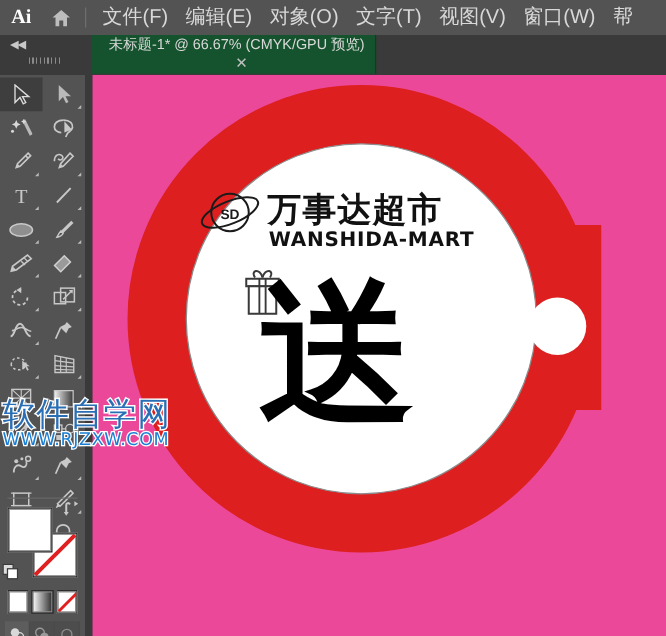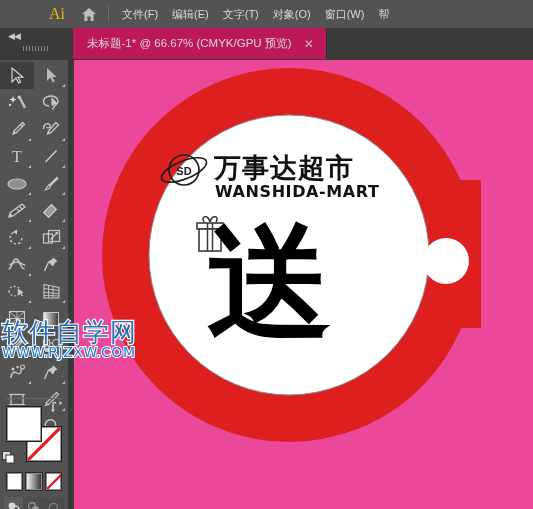--- a/index.html
+++ b/index.html
@@ -19,34 +19,33 @@
   .menubar {
     position: absolute; left: 0; top: 0;
     width: 533px; height: 28px;
     background: #535353;
     display: flex; align-items: center;
     overflow: hidden;
   }
   .ai-logo {
     width: 34px; height: 28px;
     display: flex; align-items: center; justify-content: center;
-    color: #eab308; font-size: 16px; font-weight: normal;
+    color: #ffffff; font-size: 16px; font-weight: bold;
     font-family: "Liberation Serif", serif;
     letter-spacing: 0px;
-    padding-left: 40px;
   }
   .home-icon {
     width: 30px; height: 28px;
     display: flex; align-items: center; justify-content: center;
   }
   .menu-divider {
     width: 1px; height: 16px; background: #6e6e6e; margin: 0 6px 0 4px;
   }
   .menu-item {
-    color: #d8d8d8; font-size: 11px;
+    color: #d8d8d8; font-size: 16px;
     padding: 0 7px; line-height: 28px;
     white-space: nowrap;
   }
 
   
   .tabbar {
     position: absolute; left: 0; top: 28px;
     width: 533px; height: 32px;
     background: #3a3a3a;
   }
@@ -63,24 +62,25 @@
     display: flex; align-items: center; justify-content: center;
   }
   .grip-dots {
     width: 26px; height: 5px;
     background: repeating-linear-gradient(to right,
       #8a8a8a 0px, #8a8a8a 1px, transparent 1px, transparent 3px);
   }
   .doc-tab {
     position: absolute; left: 73px; top: 0px;
     height: 31px;
-    background: #be185d;
+    background: #14532d;
     border-right: 1px solid #2c2c2c;
     display: flex; align-items: center;
     padding: 0 8px 0 14px;
+    flex-direction: column;
   }
   .doc-tab-title {
     color: #d8d8d8; font-size: 11.5px; white-space: nowrap;
   }
   .doc-tab-close {
     color: #c0c0c0; font-size: 12px; font-weight: bold;
     margin-left: 12px; margin-right: 4px; cursor: pointer;
   }
   .tabbar-rest {
     position: absolute; left: 329px; top: 0; right: 0; height: 31px;
@@ -225,22 +225,23 @@
   <div class="menubar">
     <div class="ai-logo">Ai</div>
     <div class="home-icon">
       <svg width="16" height="15" viewBox="0 0 16 15">
         <path d="M8 1 L15 7 L12.6 7 L12.6 14 L9.6 14 L9.6 9.4 L6.4 9.4 L6.4 14 L3.4 14 L3.4 7 L1 7 Z" fill="#bdbdbd"></path>
       </svg>
     </div>
     <div class="menu-divider"></div>
     <div class="menu-item">文件(F)</div>
     <div class="menu-item">编辑(E)</div>
+    <div class="menu-item">对象(O)</div>
     <div class="menu-item">文字(T)</div>
-    <div class="menu-item">对象(O)</div>
+    <div class="menu-item">视图(V)</div>
     <div class="menu-item">窗口(W)</div>
     <div class="menu-item">帮</div>
   </div>
 
   <div class="tabbar">
     <div class="panel-collapse">◀◀</div>
     <div class="panel-grip">
       <div class="grip-dots"></div>
     </div>
     <div class="tabbar-rest"></div>

